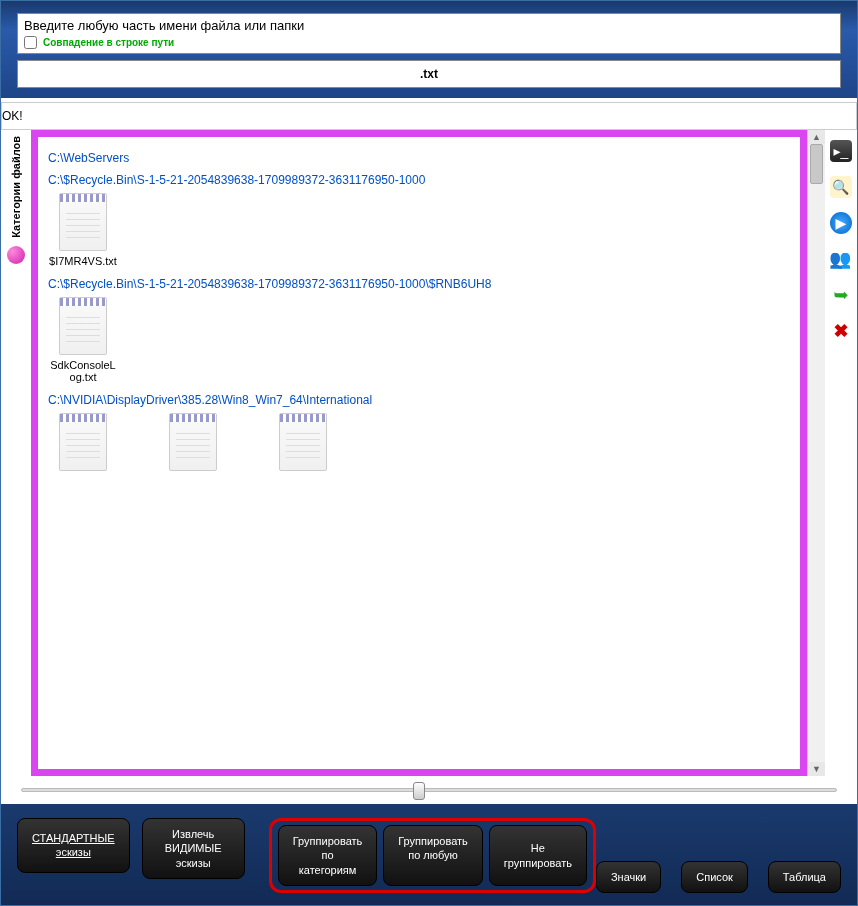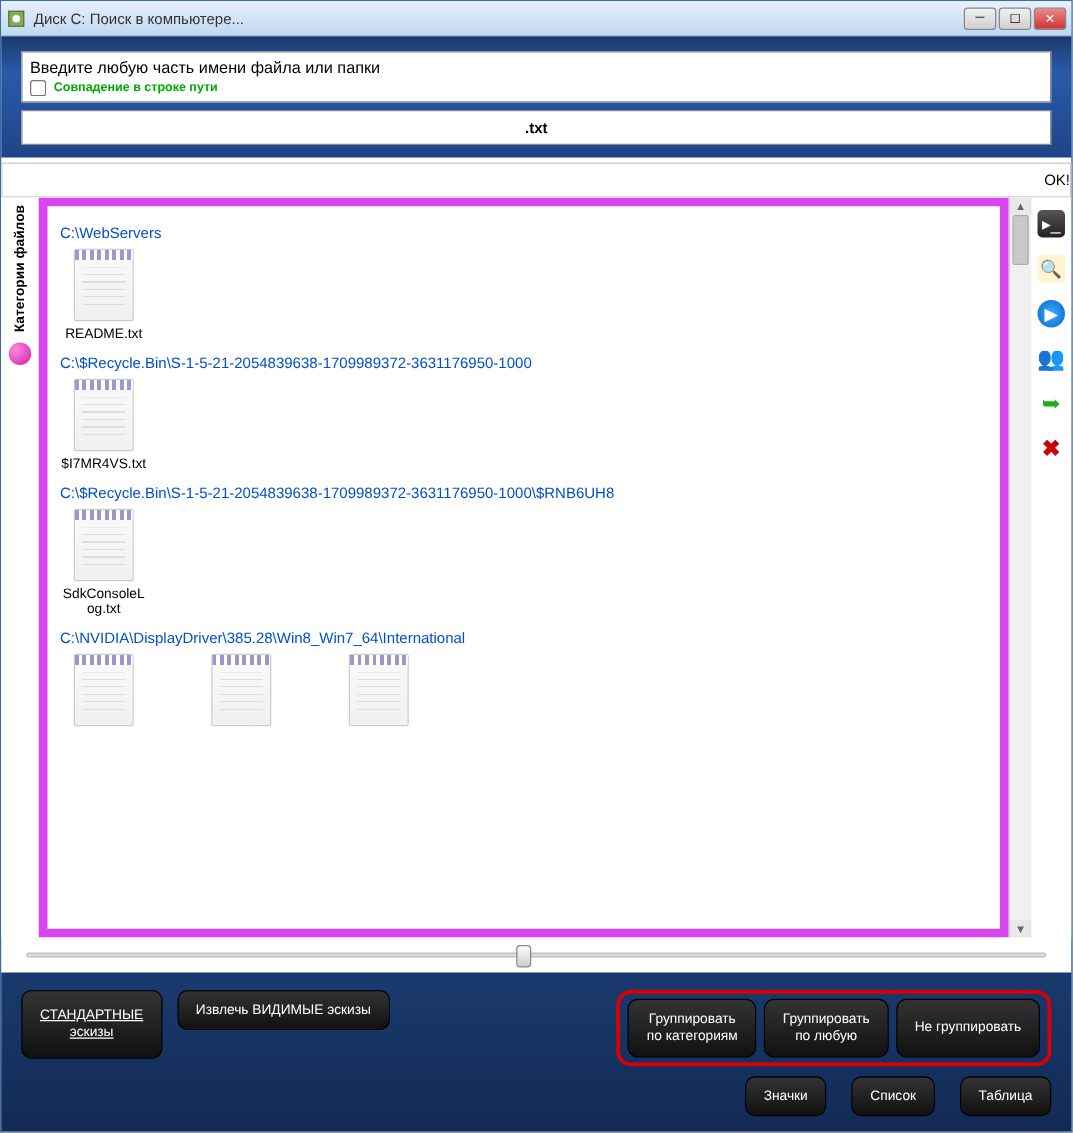--- a/index.html
+++ b/index.html
@@ -15,21 +15,21 @@
 .win-btn.close { background: linear-gradient(to bottom,#e88,#c33); color:#fff; }
 
 .header-band { background: linear-gradient(to bottom, #1a3a6e 0%, #2a5aaa 30%, #1e4488 100%); padding: 12px 16px 10px; }
 .instruction-box { background: #fff; border: 1px solid #888; padding: 4px 6px; margin-bottom: 6px; }
 .instruction-line { font-size: 13px; font-weight: normal; color: #000; }
 .checkbox-row { display: flex; align-items: center; margin-top: 3px; }
 .checkbox-row input { margin-right: 6px; }
 .checkbox-row label { font-size: 10px; font-weight: bold; color: #0a0; }
 .search-input { width: 100%; height: 28px; border: 1px solid #888; font-size: 12px; font-weight: bold; text-align: center; padding: 0 6px; }
 
-.ok-bar { background: #fff; border: 1px solid #ccc; text-align: right; padding: 6px 0; font-size: 12px; margin: 4px 0 0 0; }
+.ok-bar { background: #fff; border: 1px solid #ccc; text-align: left; padding: 6px 0; font-size: 12px; margin: 4px 0 0 0; }
 
 .main-area { flex: 1; display: flex; background: #fff; overflow: hidden; }
 .left-rail { width: 30px; display: flex; flex-direction: column; align-items: center; padding-top: 6px; gap: 8px; }
 .vert-label { writing-mode: vertical-rl; transform: rotate(180deg); font-size: 11px; font-weight: bold; color: #000; }
 .rail-dot { width: 18px; height: 18px; border-radius: 50%; background: radial-gradient(circle at 30% 30%, #f8d, #c2a); }
 
 .results { flex: 1; border: 7px solid #d946ef; overflow-y: auto; padding: 6px 10px; position: relative; }
 .group-header { color: #0050c8; font-size: 12px; margin: 8px 0 6px; cursor: pointer; }
 .file-row { display: flex; gap: 40px; margin-bottom: 10px; }
 .file-item { display: flex; flex-direction: column; align-items: center; width: 70px; }
@@ -56,41 +56,27 @@
 .slider-track { flex: 1; height: 4px; background: #ddd; border: 1px solid #bbb; position: relative; border-radius: 2px; }
 .slider-thumb { position: absolute; left: 48%; top: -7px; width: 12px; height: 18px; background: linear-gradient(#fff,#ccc); border: 1px solid #888; border-radius: 3px; }
 
 .footer { background: linear-gradient(to bottom, #1a3a6e 0%, #122a54 100%); padding: 14px 16px 12px; display: flex; align-items: flex-start; gap: 12px; }
 .dark-btn { background: linear-gradient(to bottom, #333 0%, #111 100%); color: #fff; border: 1px solid #000; border-radius: 8px; padding: 8px 14px; font-size: 11px; text-align: center; cursor: pointer; line-height: 1.3; }
 .dark-btn.big { padding: 12px 14px; text-decoration: underline; }
 .btn-col { display: flex; flex-direction: column; gap: 8px; }
 .spacer { flex: 1; }
 .group-box { border: 3px solid #d00; border-radius: 12px; padding: 4px 6px; display: flex; gap: 6px; }
 .view-row { display: flex; gap: 20px; margin-top: 8px; justify-content: flex-end; }
-.right-col { display: flex; flex-direction: column; align-items: flex-end; }
+.right-col { display: flex; flex-direction: row; align-items: flex-end; }
 </style>
 </head>
 <body>
 
 <div class="window">
 
-  <div class="titlebar">
-    <span class="titlebar-icon">
-      <svg width="14" height="14" viewBox="0 0 14 14">
-          <rect x="1" y="1" width="12" height="12" fill="#8a5" stroke="#473"></rect>
-          <circle cx="7" cy="7" r="3" fill="#fff"></circle>
-        </svg>
-    </span>
-    <span class="titlebar-text">Диск C: Поиск в компьютере...</span>
-    <div class="window-controls">
-      <div class="win-btn min">─</div>
-      <div class="win-btn max">☐</div>
-      <div class="win-btn close">✕</div>
-    </div>
-  </div>
 
   <div class="header-band">
     <div class="instruction-box">
       <div class="instruction-line">Введите любую часть имени файла или папки</div>
       <div class="checkbox-row">
         <input type="checkbox" style="">
         <label>Совпадение в строке пути</label>
       </div>
     </div>
     <input class="search-input" type="text" value=".txt" style="">
@@ -101,26 +87,20 @@
   </div>
 
   <div class="main-area">
     <div class="left-rail">
       <div class="vert-label">Категории файлов</div>
       <div class="rail-dot"></div>
     </div>
 
     <div class="results">
       <div class="group-header">C:\WebServers</div>
-      <div class="file-row">
-        <div class="file-item">
-          <div class="file-icon"></div>
-          <div class="file-name">README.txt</div>
-        </div>
-      </div>
 
       <div class="group-header">C:\$Recycle.Bin\S-1-5-21-2054839638-1709989372-3631176950-1000</div>
       <div class="file-row">
         <div class="file-item">
           <div class="file-icon"></div>
           <div class="file-name">$I7MR4VS.txt</div>
         </div>
       </div>
 
       <div class="group-header">C:\$Recycle.Bin\S-1-5-21-2054839638-1709989372-3631176950-1000\$RNB6UH8</div>

